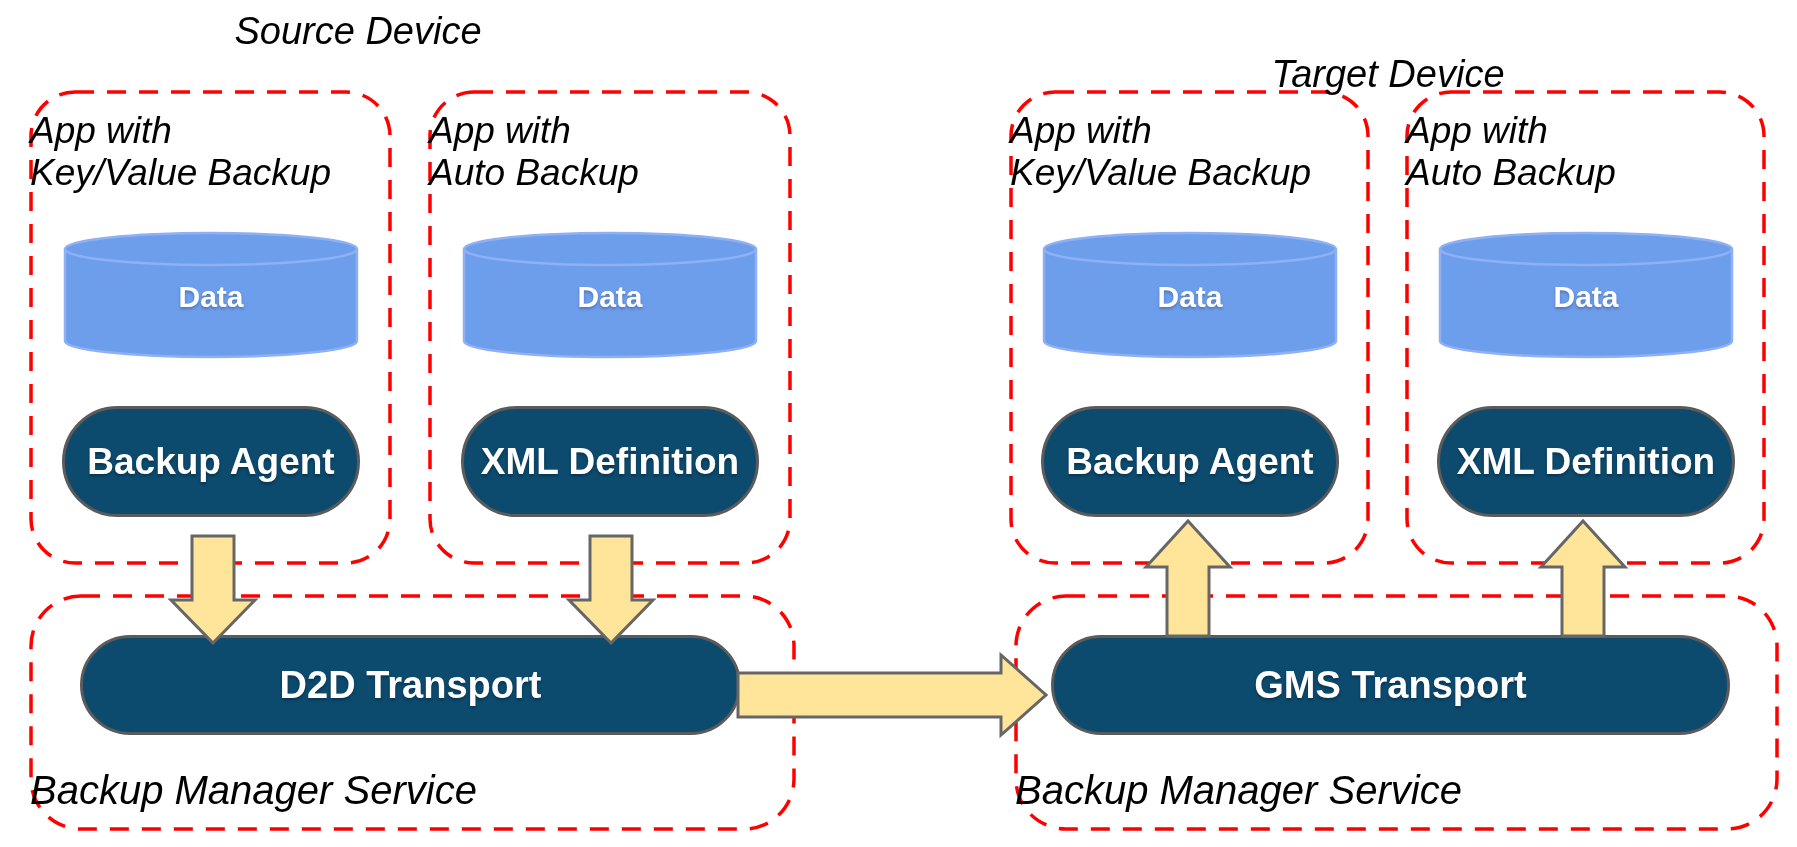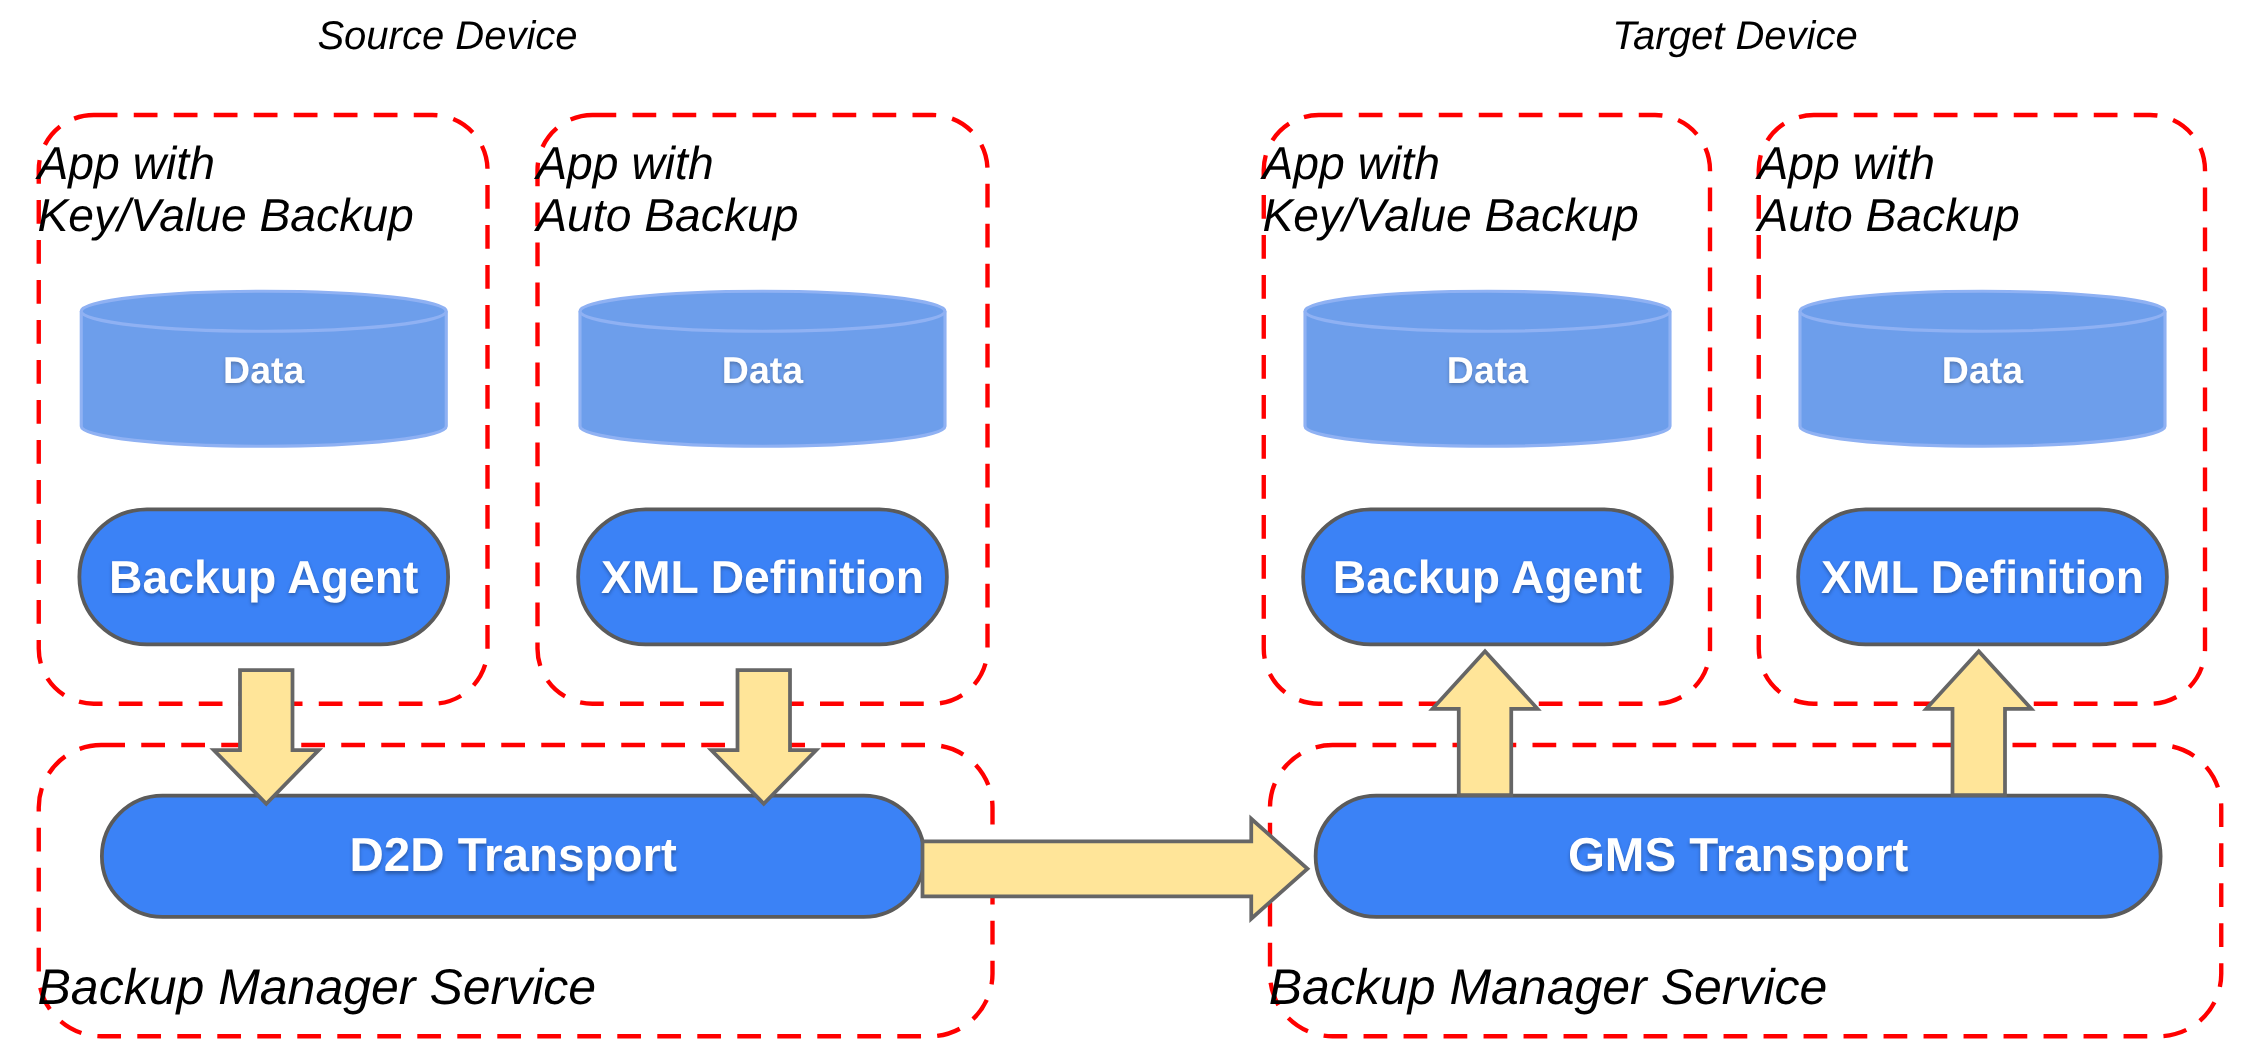--- a/index.html
+++ b/index.html
@@ -5,33 +5,33 @@
   html,body { margin:0; padding:0; background:#ffffff; }
   .canvas {
     position:relative; width:1797px; height:847px; background:#ffffff;
     font-family:"Liberation Sans", sans-serif; overflow:hidden;
   }
   .layer { position:absolute; left:0; top:0; }
   .arrows { pointer-events:none; }
 
   .device-title {
     position:absolute; top:10px; width:600px; text-align:center;
-    font-style:italic; font-size:32px; color:#000;
+    font-style:italic; font-size:38px; color:#000;
   }
   .app-label {
     position:absolute; top:110px; text-align:left; font-style:italic;
     font-size:37px; line-height:42px; color:#000; white-space:nowrap;
   }
   .data-label {
     position:absolute; top:276px; width:296px; text-align:center;
     font-weight:bold; font-size:30px; line-height:42px; color:#fff;
     text-shadow:0 2px 3px rgba(0,0,0,.25);
   }
   .pill {
-    position:absolute; box-sizing:border-box; background:#3b82f6;
+    position:absolute; box-sizing:border-box; background:#0c4a6e;
     border:3px solid #5b5b5b; display:flex; align-items:center; justify-content:center;
     color:#fff; font-weight:bold; text-shadow:0 2px 3px rgba(0,0,0,.3);
     z-index:1; white-space:nowrap;
   }
   .pill.small { top:406px; width:298px; height:111px; border-radius:56px; font-size:37px; }
   .pill.transport { top:635px; height:100px; border-radius:61px; font-size:38px; }
   .manager-label {
     position:absolute; top:769px; text-align:left; font-style:italic;
     font-size:40px; line-height:42px; color:#000; z-index:3; white-space:nowrap;
   }
@@ -92,21 +92,21 @@
 
   <svg class="layer arrows" width="1797" height="847" viewBox="0 0 1797 847" style="z-index:2;">
     <polygon points="192,536 234,536 234,600 255,600 213,643 171,600 192,600" fill="#ffe599" stroke="#666666" stroke-width="3"></polygon>
     <polygon points="590,536 632,536 632,600 653,600 611,643 569,600 590,600" fill="#ffe599" stroke="#666666" stroke-width="3"></polygon>
     <polygon points="738,673 1001,673 1001,655 1046,695 1001,735 1001,717 738,717" fill="#ffe599" stroke="#666666" stroke-width="3"></polygon>
     <polygon points="1188,521 1230,567 1209,567 1209,636 1167,636 1167,567 1146,567" fill="#ffe599" stroke="#666666" stroke-width="3"></polygon>
     <polygon points="1583,521 1625,567 1604,567 1604,636 1562,636 1562,567 1541,567" fill="#ffe599" stroke="#666666" stroke-width="3"></polygon>
   </svg>
 
   <div class="device-title txt" style="left:58px;">Source Device</div>
-  <div class="device-title txt" style="left:1088px;">Target Device</div>
+  <div class="device-title txt" style="left:1088px;margin-top:43px;">Target Device</div>
 
   <div class="app-label txt" style="left:30px;width:362px;">
     <div>App with</div>
     <div>Key/Value Backup</div>
   </div>
   <div class="app-label txt" style="left:429px;width:363px;">
     <div>App with</div>
     <div>Auto Backup</div>
   </div>
   <div class="app-label txt" style="left:1010px;width:360px;">

